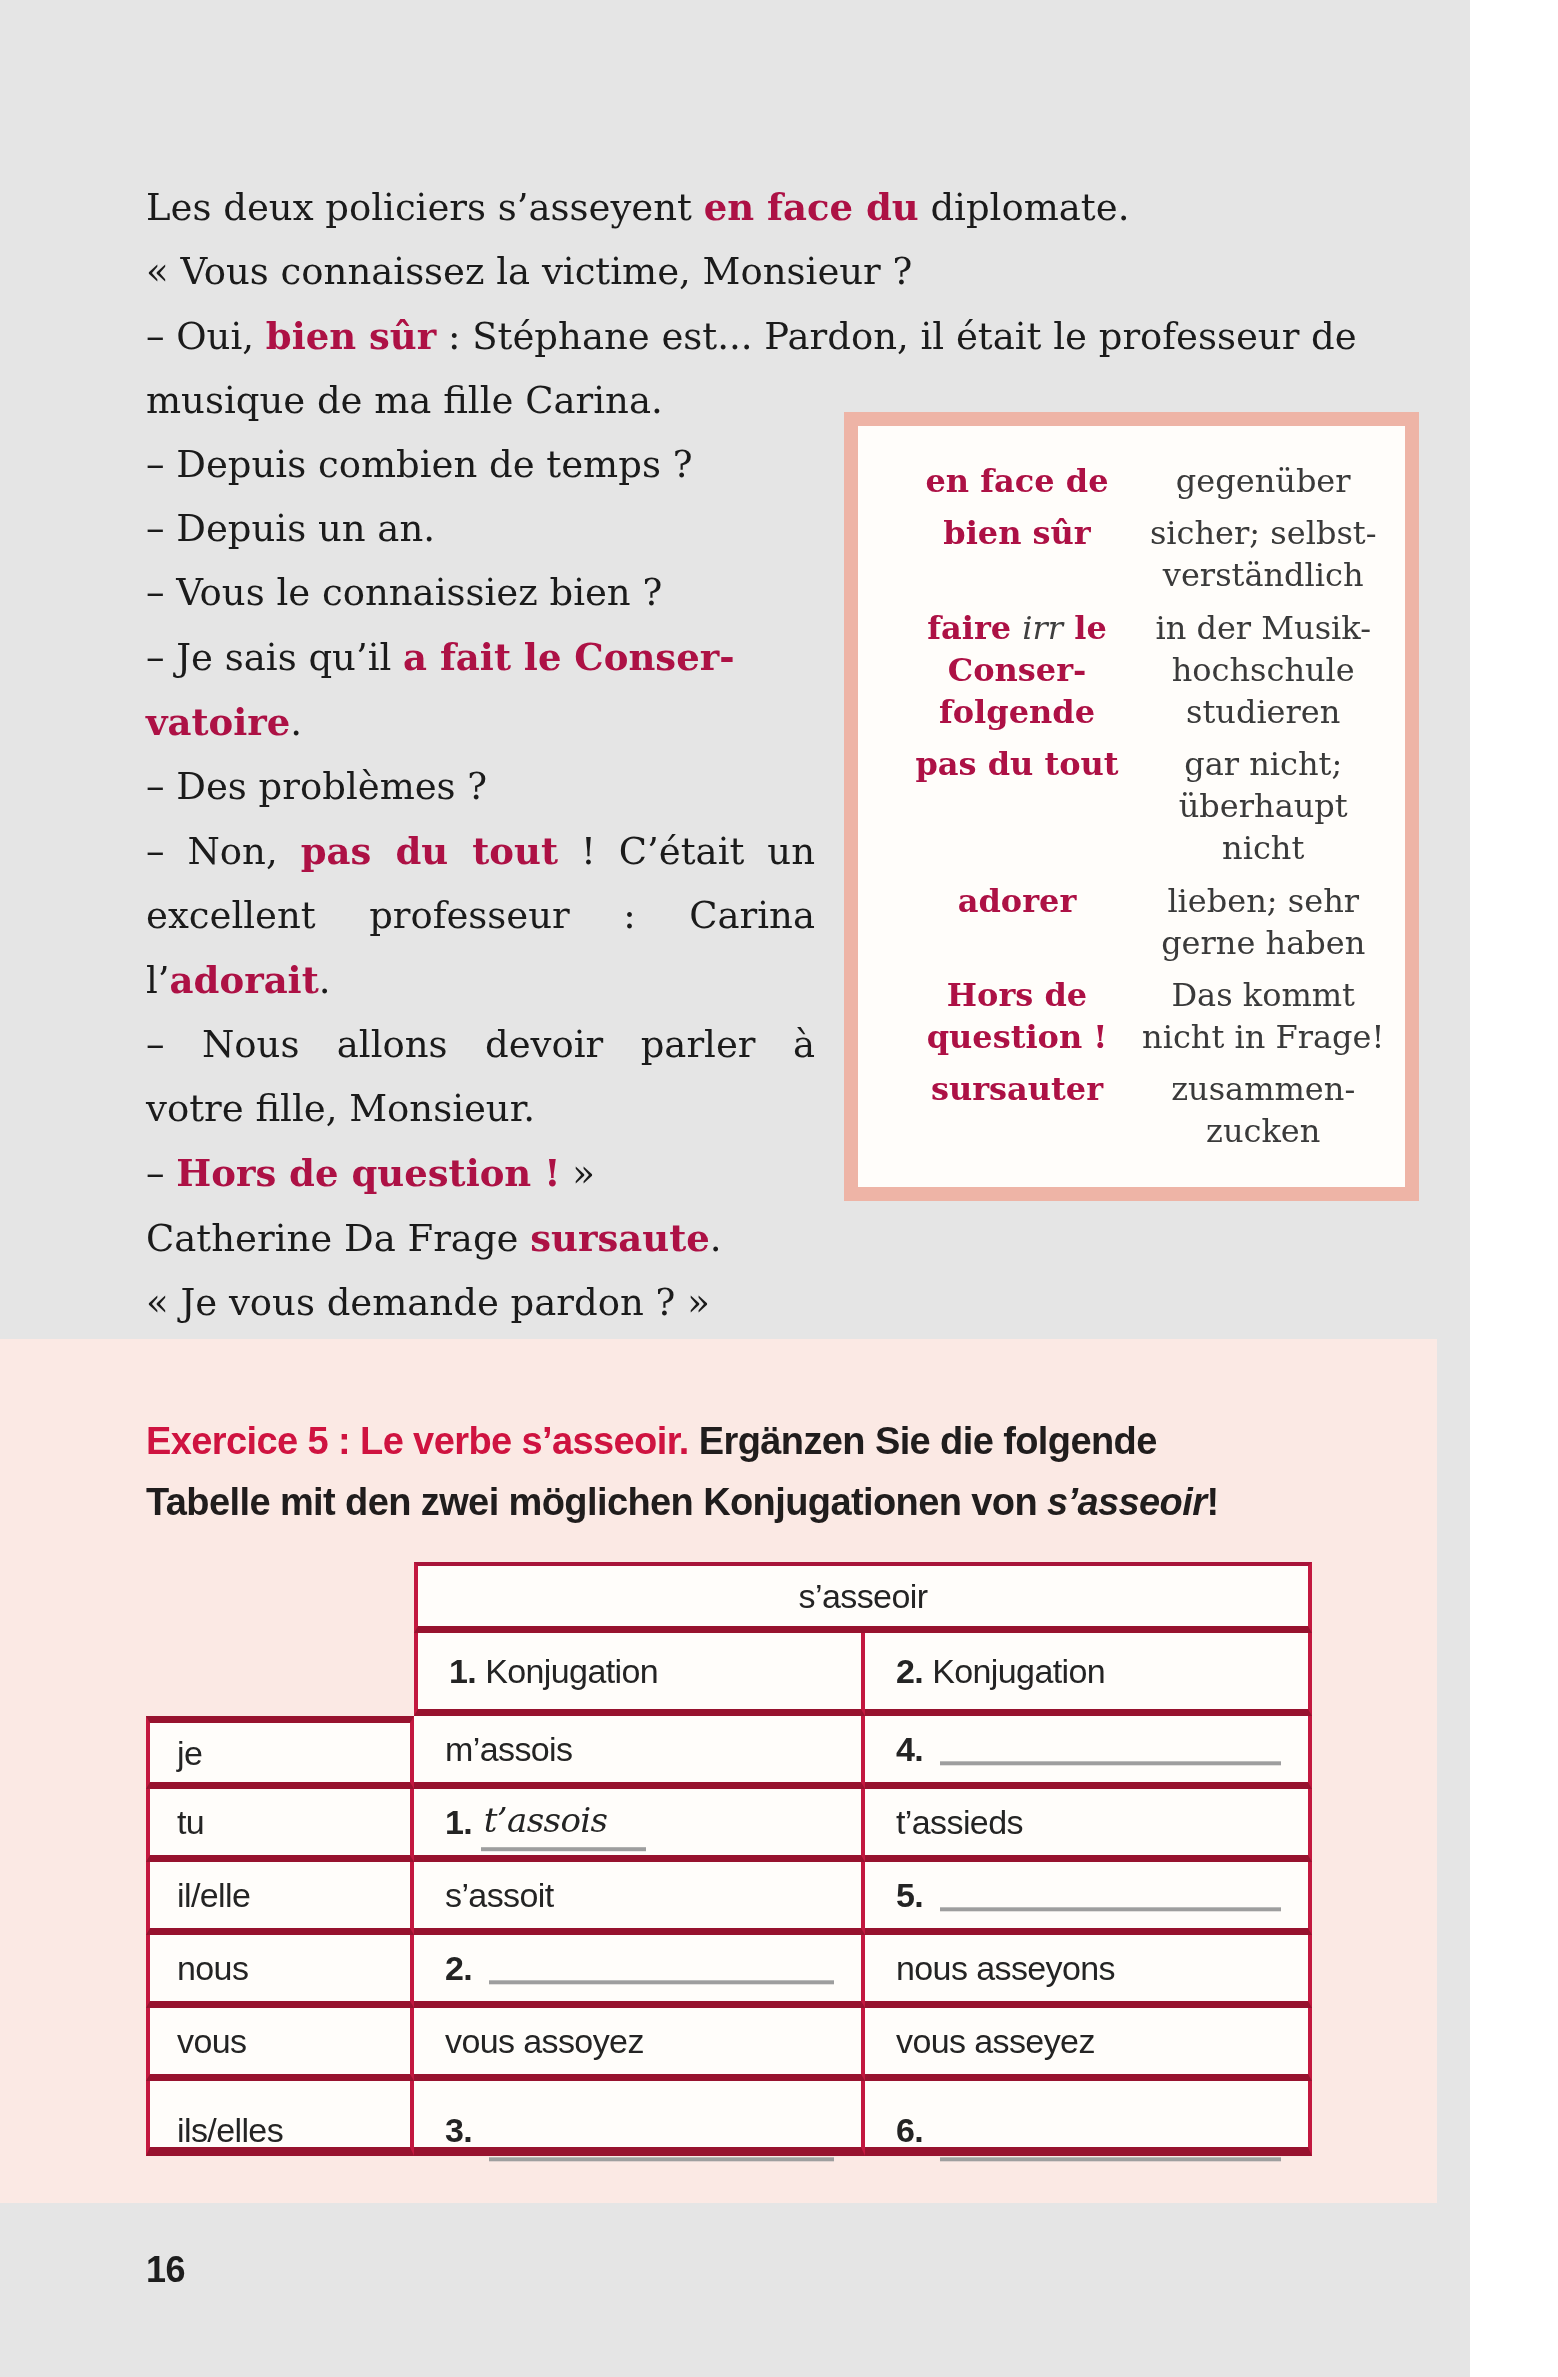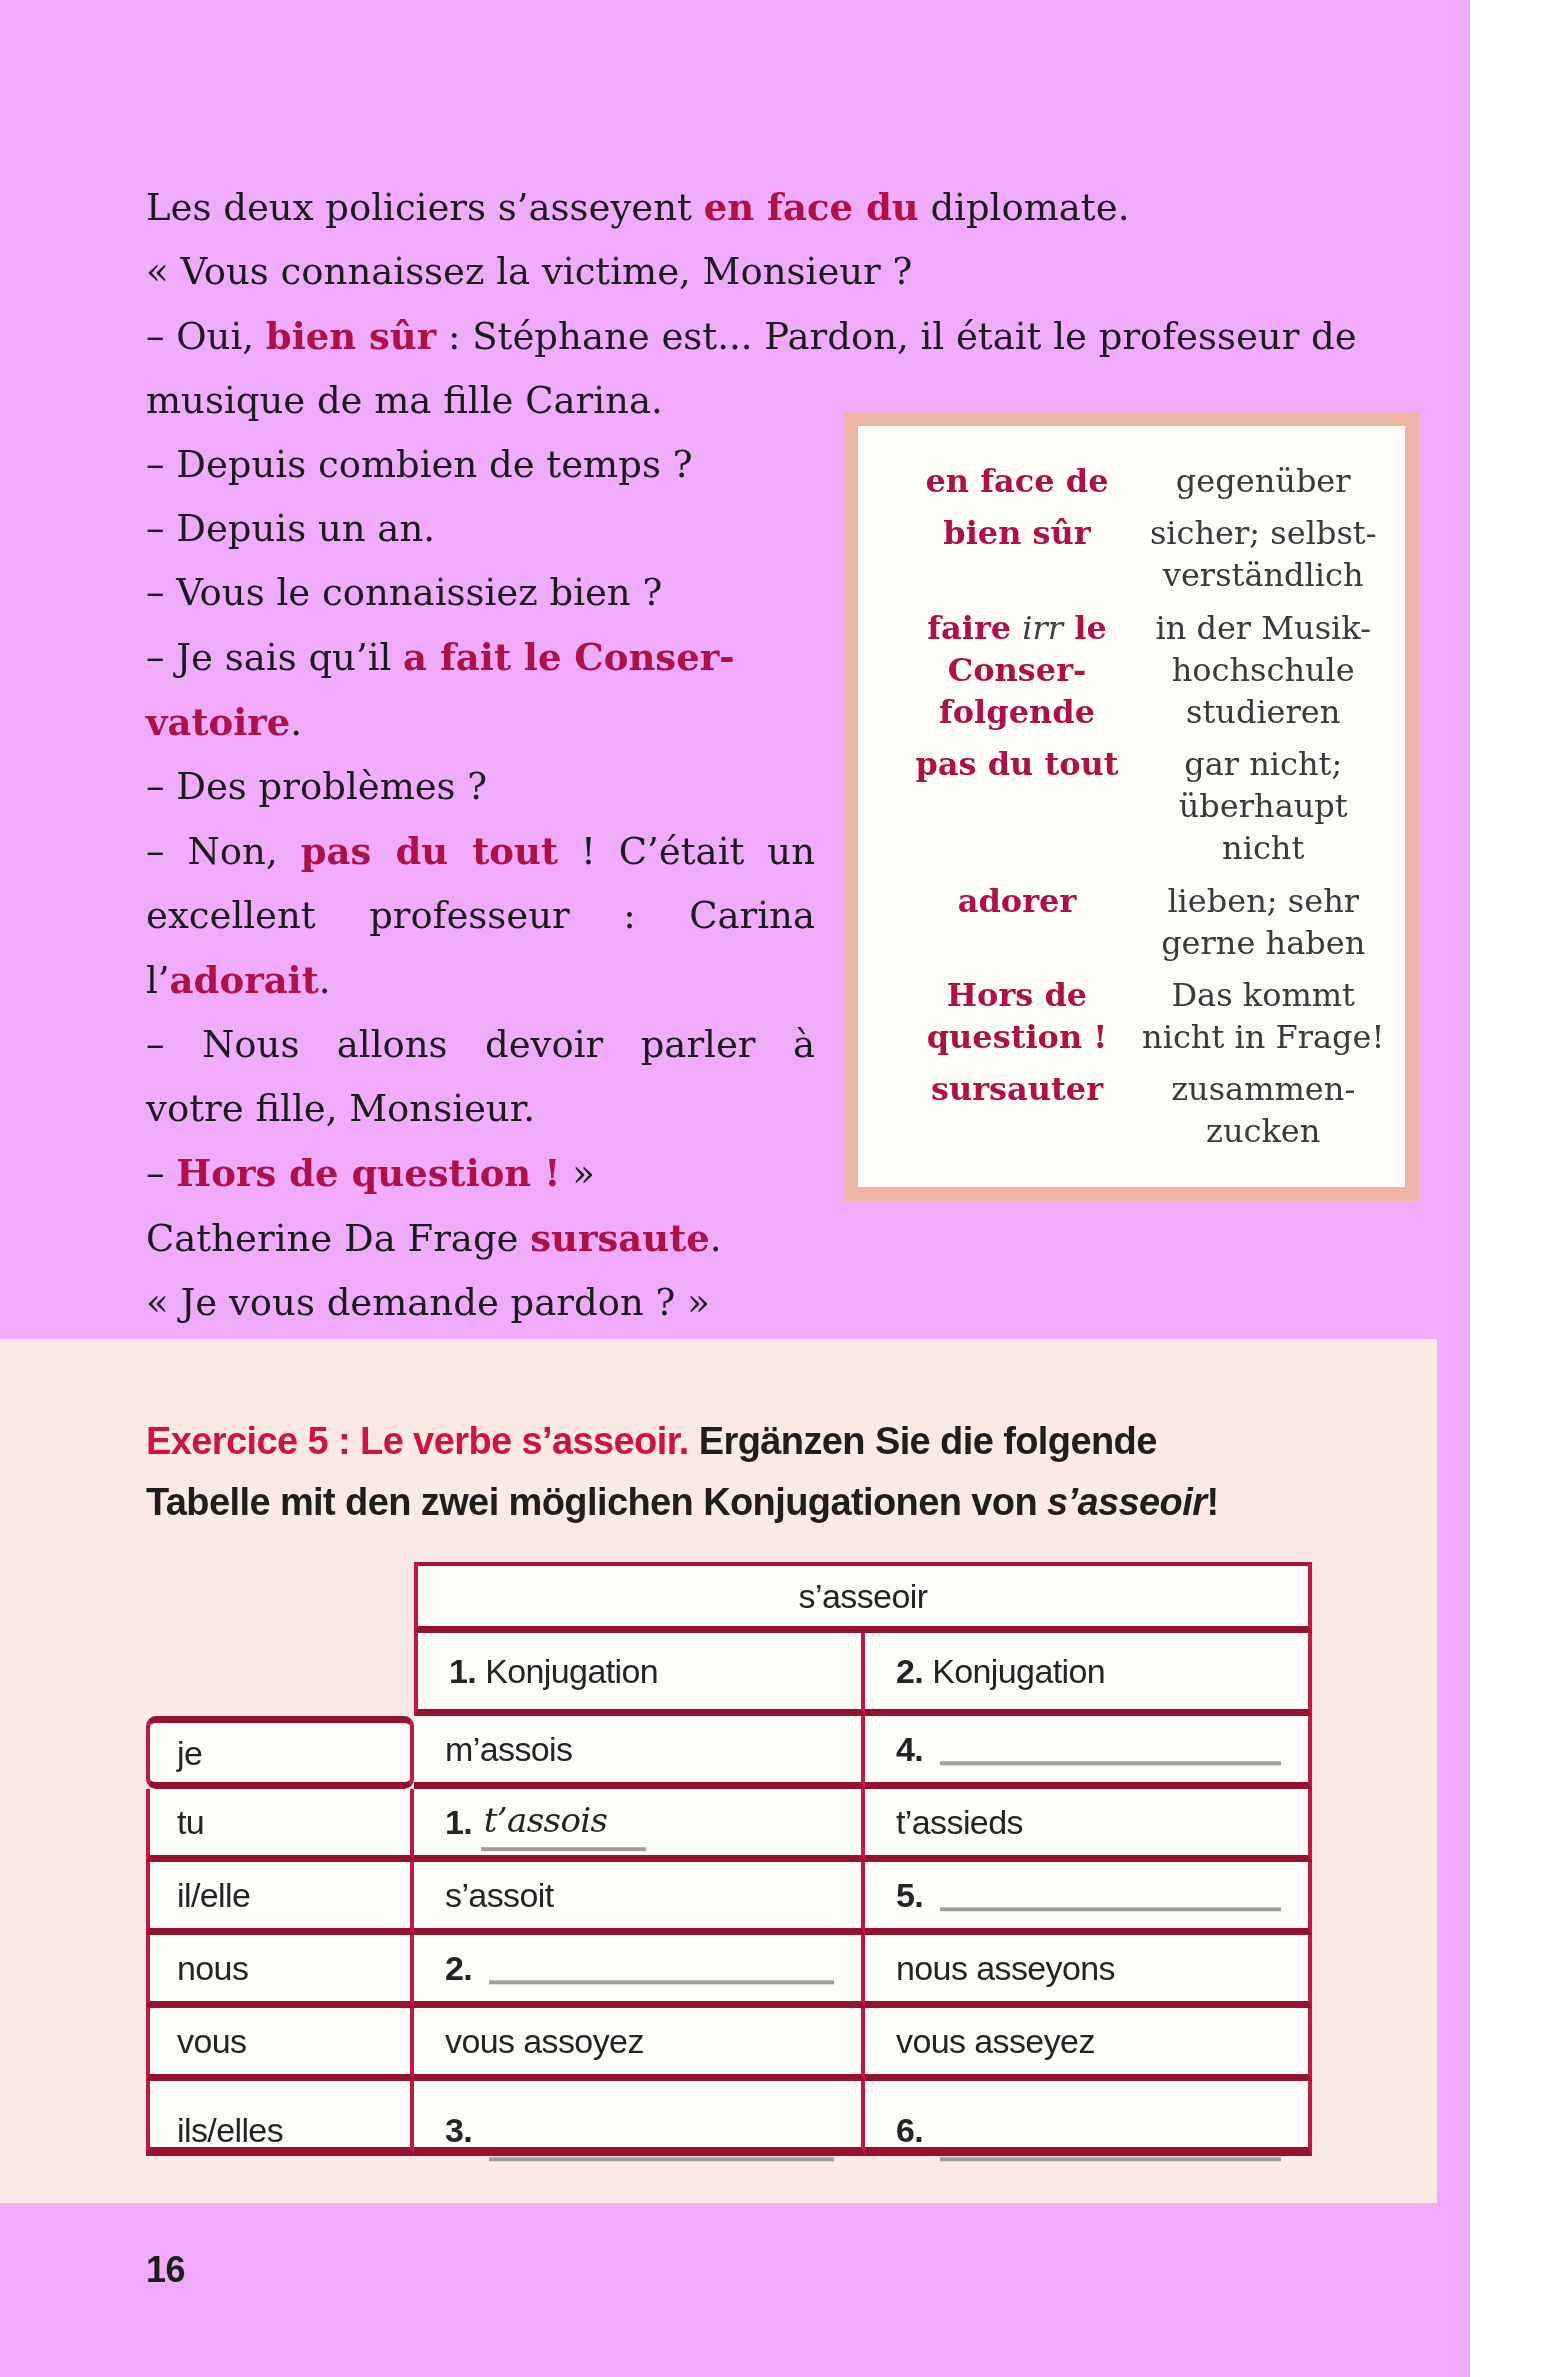--- a/index.html
+++ b/index.html
@@ -4,21 +4,21 @@
 <style>
   html,body{margin:0;padding:0;}
   body{
     width:1559px;height:2377px;
     background:#ffffff;
     font-family:"Liberation Sans",sans-serif;
     position:relative;
   }
   .page{
     position:absolute;left:0;top:0;width:1470px;height:2377px;
-    background:#f0abfc;overflow:hidden;
+    background:#e5e5e5;overflow:hidden;
   }
 
   
   .exercise-bg{
     position:absolute;left:0;top:1339px;width:1437px;height:864px;
     background:#fbe9e4;
   }
 
   
   .dialogue{
@@ -81,21 +81,21 @@
   .tc .num{font-weight:700;margin-right:9px;}
   .cap{grid-area:1/2/2/4;justify-content:center;padding-left:0;
        border-top:4.5px solid #a8143a;border-left:4.5px solid #c3183f;}
   .h1{grid-area:2/2;border-left:4.5px solid #c3183f;}
   .h2{grid-area:2/3;}
   .c1{grid-column:1;border-left:4.5px solid #c3183f;padding-left:27px;}
   .c2{grid-column:2;}
   .c3{grid-column:3;}
   .r3{grid-row:3;} .r4{grid-row:4;} .r5{grid-row:5;}
   .r6{grid-row:6;} .r7{grid-row:7;align-items:center;} .r8{grid-row:8;}
-  .btm{border-top:7.1px solid #97122e;border-radius:10px;}
+  .btm{border-top:7.1px solid #97122e;}
   .bb{border-bottom-width:9.7px;align-items:flex-end;}
   .blank{
     flex:1;height:4.5px;background:#9e9e9e;
     margin:0 27px 0 7.8px;transform:translateY(14.3px);
   }
   .ans{
     font-family:"DejaVu Serif",serif;font-style:italic;
     border-bottom:4.5px solid #9e9e9e;
     padding:0 39px 10.4px 2.6px;transform:translateY(5.2px);
   }

